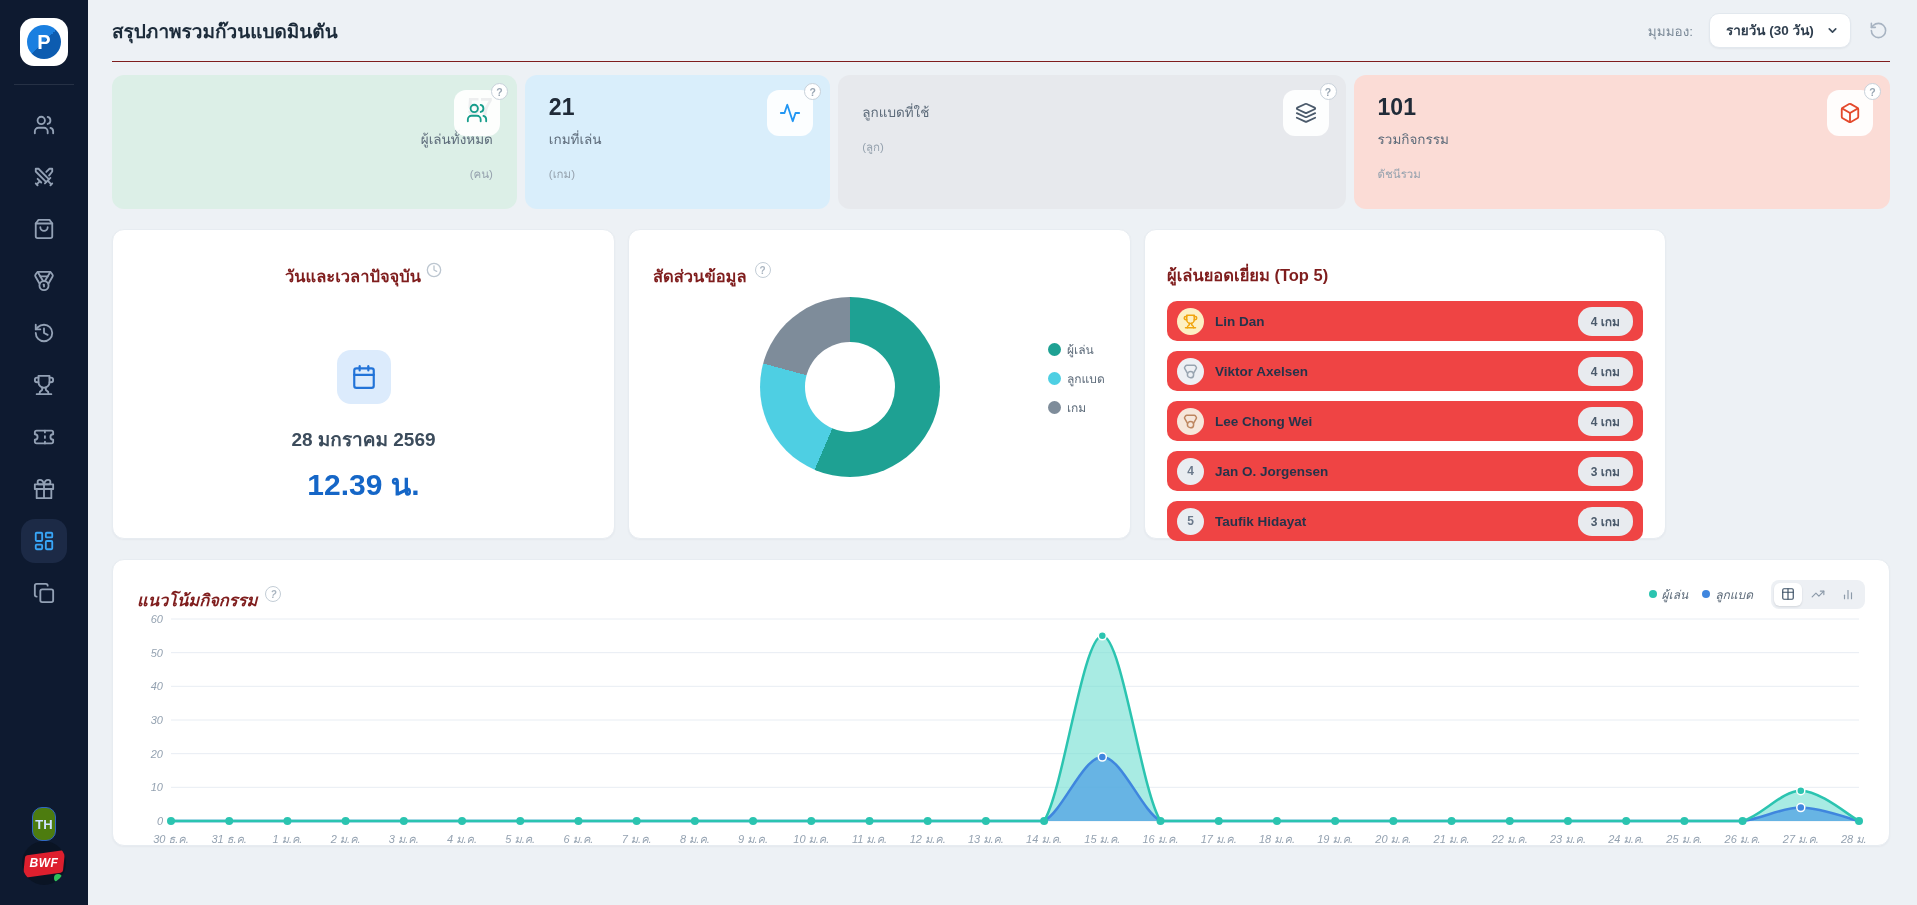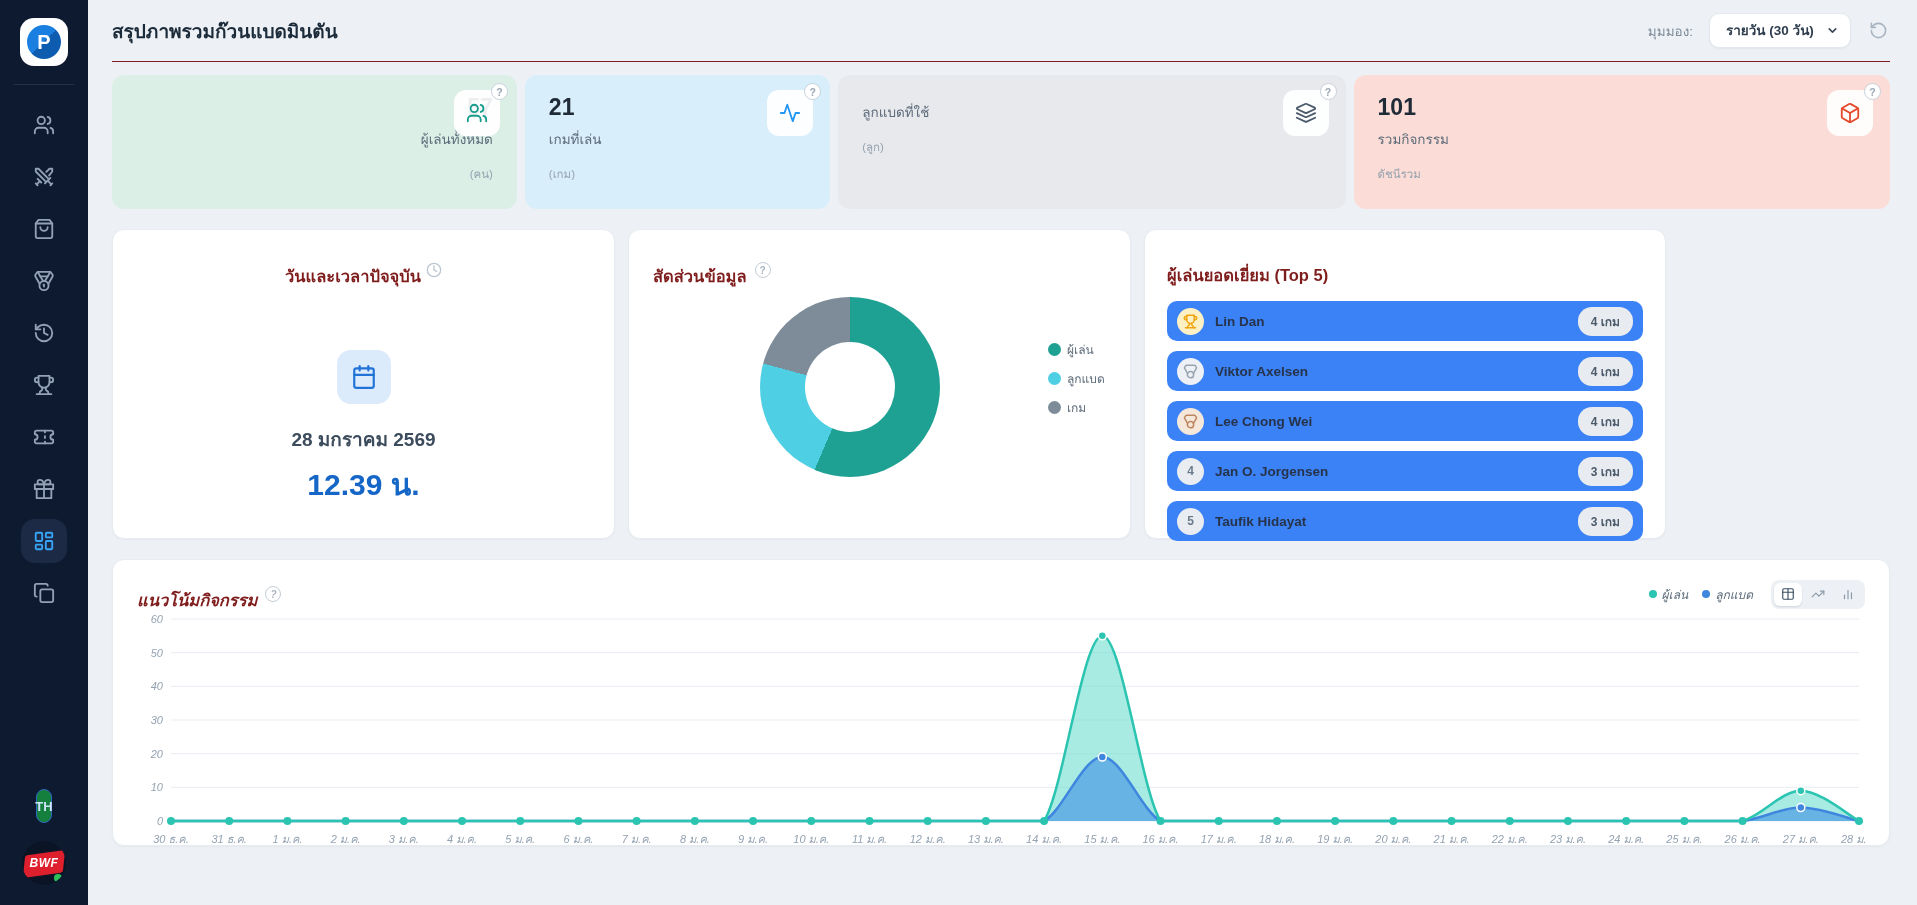--- a/index.html
+++ b/index.html
@@ -8,21 +8,21 @@
 
   
   .sidebar { width:88px; background:#0e1a30; height:905px; display:flex; flex-direction:column; align-items:center; padding:18px 0 20px; flex-shrink:0; }
   .logo { width:48px; height:48px; background:#fff; border-radius:14px; display:flex; align-items:center; justify-content:center; }
   .logo-inner { width:34px; height:34px; background:#1173d4; border-radius:50%; color:#fff; font-weight:bold; font-size:20px; display:flex; align-items:center; justify-content:center; background:linear-gradient(135deg,#1a7fe0 50%,#0d5cb0 50%); }
   .side-divider { width:60px; height:1px; background:rgba(255,255,255,.10); margin:18px 0 14px; }
   .nav-item { width:46px; height:44px; margin:4px 0; display:flex; align-items:center; justify-content:center; color:#93a1b5; border-radius:14px; cursor:pointer; }
   .nav-item svg { width:22px; height:22px; }
   .nav-item.active { background:#1c2a46; color:#38a6f8; }
   .side-spacer { flex:1; }
-  .lang-badge { width:16px; height:34px; border-radius:10px; border:1.5px solid #2f66c2; background:#15803d; color:#cfe3ff; font-size:13px; font-weight:bold; display:flex; align-items:center; justify-content:center; margin-bottom:18px; cursor:pointer; }
+  .lang-badge { width:24px; height:34px; border-radius:10px; border:1.5px solid #2f66c2; background:#4d7c0f; color:#cfe3ff; font-size:13px; font-weight:bold; display:flex; align-items:center; justify-content:center; cursor:pointer; }
   .bwf { width:44px; height:44px; border-radius:50%; background:#0a1424; position:relative; overflow:hidden; display:flex; align-items:center; justify-content:center; }
   .bwf-red { position:absolute; left:2px; top:12px; width:40px; height:22px; background:#dd1f2e; transform:skewY(-8deg) skewX(-6deg); border-radius:2px; }
   .bwf-text { position:relative; color:#fff; font-style:italic; font-weight:bold; font-size:12px; letter-spacing:.5px; }
   .bwf-dot { position:absolute; right:4px; bottom:3px; width:8px; height:8px; border-radius:50%; background:#2fc05a; }
 
   
   .main { flex:1; padding:0 27px 0 24px; }
   .page-header { height:62px; display:flex; align-items:center; justify-content:space-between; border-bottom:1px solid #7f1d1d; }
   .page-title { font-size:19px; font-weight:bold; color:#1c2b3a; }
   .header-right { display:flex; align-items:center; gap:16px; }
@@ -63,21 +63,21 @@
   .donut-panel { position:relative; padding:21px 24px; }
   .donut { position:absolute; left:131px; top:67px; width:180px; height:180px; border-radius:50%; }
   .donut-hole { position:absolute; left:45px; top:45px; width:90px; height:90px; background:#fff; border-radius:50%; }
   .donut-legend { position:absolute; left:419px; top:110px; display:flex; flex-direction:column; gap:10px; }
   .legend-row { display:flex; align-items:center; gap:6px; }
   .legend-dot { width:13px; height:13px; border-radius:50%; }
   .legend-text { font-size:12px; color:#5d6b7a; }
 
   .top5-panel { padding:20px 22px; }
   .top5-title { margin-bottom:13px; }
-  .player-row { height:40px; background:#3b82f6; border-radius:10px; display:flex; align-items:center; padding:0 10px; margin-bottom:10px; }
+  .player-row { height:40px; background:#ef4444; border-radius:10px; display:flex; align-items:center; padding:0 10px; margin-bottom:10px; }
   .rank-ico { width:27px; height:27px; border-radius:50%; display:flex; align-items:center; justify-content:center; margin-right:11px; font-size:12px; font-weight:bold; }
   .rank-ico svg { width:15px; height:15px; }
   .rank-1 { background:#fdf0c4; color:#f0a50f; }
   .rank-2 { background:#edf0f4; color:#98a4b0; }
   .rank-3 { background:#f6e7db; color:#bd8660; }
   .rank-num { background:#e9edf1; color:#6b7a8c; }
   .player-name { flex:1; font-size:13.5px; font-weight:bold; color:#26334a; }
   .games-badge { background:#e8ebef; border-radius:14px; padding:5px 13px; font-size:12px; font-weight:bold; color:#4b5a6b; }
 
   

